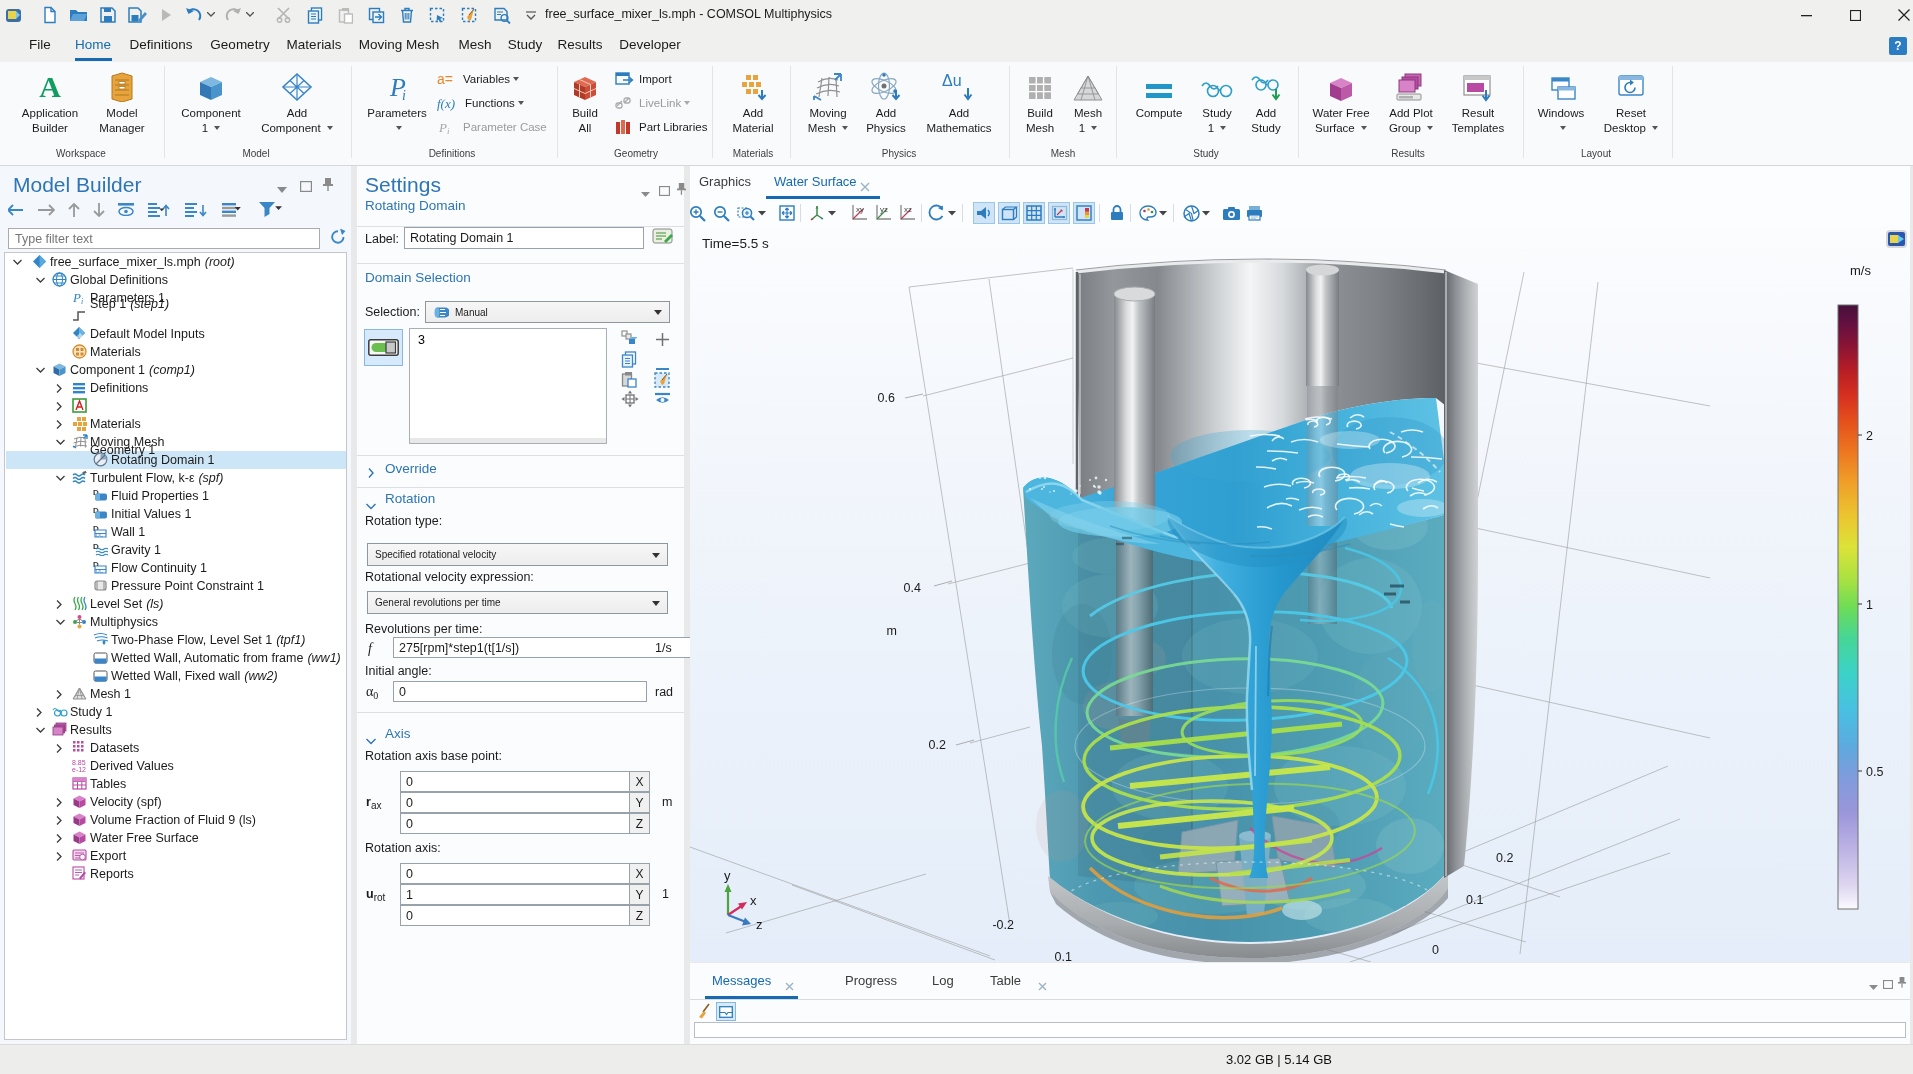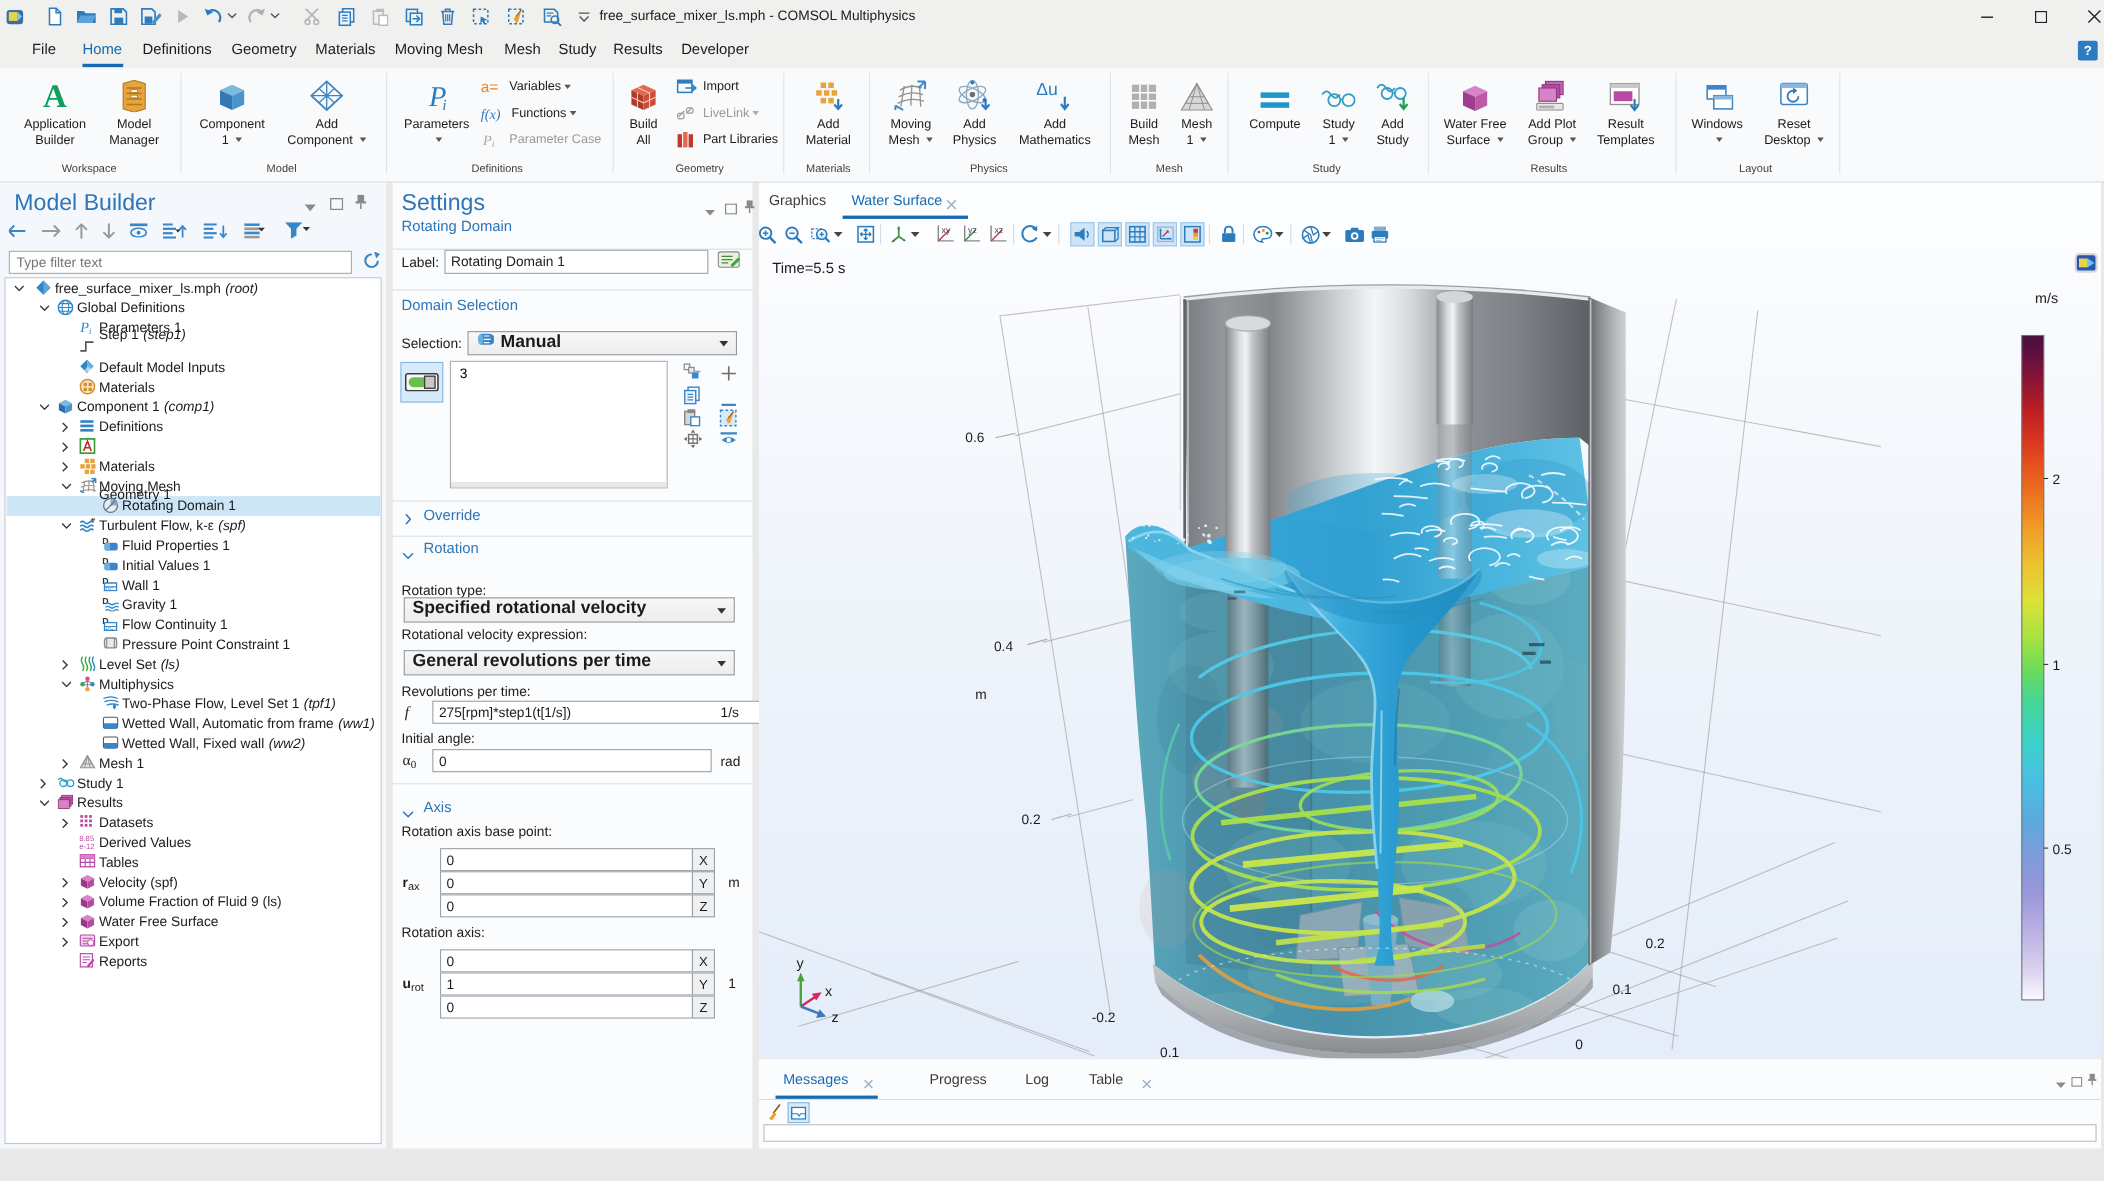--- a/index.html
+++ b/index.html
@@ -39,21 +39,21 @@
 .ptitle { font-size:21px; color:#2e75b6; }
 
 #treebox { position:absolute; left:4px; top:86px; width:343px; height:788px; background:#fff; border:1px solid #c3c7cb; overflow:hidden; }
 .trow { position:absolute; height:18px; font-size:12.5px; color:#1b1b1b; white-space:nowrap; display:flex; align-items:center; }
 .trow i { font-style:italic; margin-left:4px; }
 .sel { position:absolute; left:1px; width:340px; height:18px; background:#cde6f7; }
 
 .slabel { position:absolute; font-size:12.5px; color:#1b1b1b; white-space:nowrap; }
 .shead { position:absolute; font-size:13.5px; color:#2e75b6; white-space:nowrap; }
 .sinput { position:absolute; background:#fff; border:1px solid #98a2aa; font-size:12.5px; color:#1b1b1b; display:flex; align-items:center; padding-left:5px; }
-.sdrop { position:absolute; background:linear-gradient(#f7f7f7,#ededed); border:1px solid #8f979e; font-size:16px; color:#1b1b1b; display:flex; padding-left:7px;font-weight:bold; }
+.sdrop { position:absolute; background:linear-gradient(#f7f7f7,#ededed); border:1px solid #8f979e; font-size:10px; color:#1b1b1b; display:flex; align-items:center; padding-left:7px; }
 .sdrop .arr { position:absolute; right:7px; top:50%; margin-top:-2px; width:0; height:0; border-left:4px solid transparent; border-right:4px solid transparent; border-top:5px solid #333; }
 .sdiv { position:absolute; left:0; width:327px; height:1px; background:#dcdfe3; }
 .xyz { position:absolute; width:21px; height:21px; background:#f0f0f0; border:1px solid #98a2aa; font-size:12px; color:#1b1b1b; text-align:center; line-height:20px; }
 
 .gtab { position:absolute; top:0; font-size:13px; color:#3c3c3c; }
 .gtab.active { color:#1669b2; }
 #gtabline { position:absolute; left:15px; top:30px; width:120px; height:3px; background:#1669b2; }
 #gtoolbar { position:absolute; left:0; top:34px; width:1220px; height:26px; }
 #gcanvas { position:absolute; left:0; top:60px; width:1220px; height:736px; background:linear-gradient(180deg,#fbfcfe 0%,#eff4fb 45%,#e4edf9 100%); }
 .tbtn { position:absolute; top:2px; width:22px; height:22px; display:flex; align-items:center; justify-content:center; }
@@ -904,21 +904,21 @@
     <div class="sdiv" style="top:289px;"></div>
     <div style="position:absolute; left:11px; top:298px;"><svg width="6" height="10">
           <path d="M1,0.5 L5,5 L1,9.5" fill="none" stroke="#2e75b6" stroke-width="1.4"></path>
         </svg></div>
     <div class="shead" style="left:28px; top:295px;">Override</div>
     <div class="sdiv" style="top:321px;"></div>
     <div style="position:absolute; left:9px; top:330px;"><svg width="10" height="7">
           <path d="M0.5,1 L5,5.5 L9.5,1" fill="none" stroke="#2e75b6" stroke-width="1.4"></path>
         </svg></div>
     <div class="shead" style="left:28px; top:325px;">Rotation</div>
-    <div class="slabel" style="left:8px; top:364px;text-align:right;">Rotation type:</div>
+    <div class="slabel" style="left:8px; top:348px;text-align:right;">Rotation type:</div>
     <div class="sdrop" style="left:10px; top:377px; width:301px; height:23px;">Specified rotational velocity<div class="arr"></div></div>
     <div class="slabel" style="left:8px; top:404px;">Rotational velocity expression:</div>
     <div class="sdrop" style="left:10px; top:425px; width:301px; height:23px;">General revolutions per time<div class="arr"></div></div>
     <div class="slabel" style="left:8px; top:456px;">Revolutions per time:</div>
     <div class="slabel" style="left:11px; top:475px; font-style:italic; font-family:'Liberation Serif'; font-size:14px;">f</div>
     <div class="sinput" style="left:36px; top:471px; width:305px; height:21px;">275[rpm]*step1(t[1/s])</div>
     <div class="slabel" style="left:298px; top:475px;">1/s</div>
     <div class="slabel" style="left:8px; top:498px;">Initial angle:</div>
     <div class="slabel" style="left:9px; top:518px; font-family:'Liberation Serif'; font-size:14px;">α<span style="font-size:10px; vertical-align:-3px;">0</span></div>
     <div class="sinput" style="left:36px; top:515px; width:254px; height:21px;">0</div>
@@ -1455,13 +1455,16 @@
     <div style="position:absolute; left:8px; top:40px;"><svg width="14" height="16">
           <path d="M11,1 L5,9" stroke="#8a5a1a" stroke-width="1.5"></path>
           <path d="M6,8 L1,14 L4,15.5 L8,10 Z" fill="#e8a33d"></path>
         </svg></div>
     <div style="position:absolute; left:26px; top:39px; width:20px; height:19px; background:#d6eafc; border:1px solid #88b8e0;"><svg width="14" height="12" style="margin:3px 0 0 2px">
           <rect x="0.7" y="0.7" width="12.6" height="10.6" fill="#fff" stroke="#2d7dbe" stroke-width="1.3"></rect>
           <path d="M1,6.5 H6 L7.5,8.5 L9,6.5 H14" fill="none" stroke="#2d7dbe" stroke-width="1.1"></path>
         </svg></div>
     <div style="position:absolute; left:4px; top:59px; width:1212px; height:16px; background:#fff; border:1px solid #b8bec4;"></div>
   </div>
+  <div id="statusbar" class="abs">
+      <div style="position:absolute; left:1279px; top:7px; transform:translateX(-50%); font-size:13px; color:#111;">3.02 GB | 5.14 GB</div>
+    </div>
 </div>
 
 </body></html>

